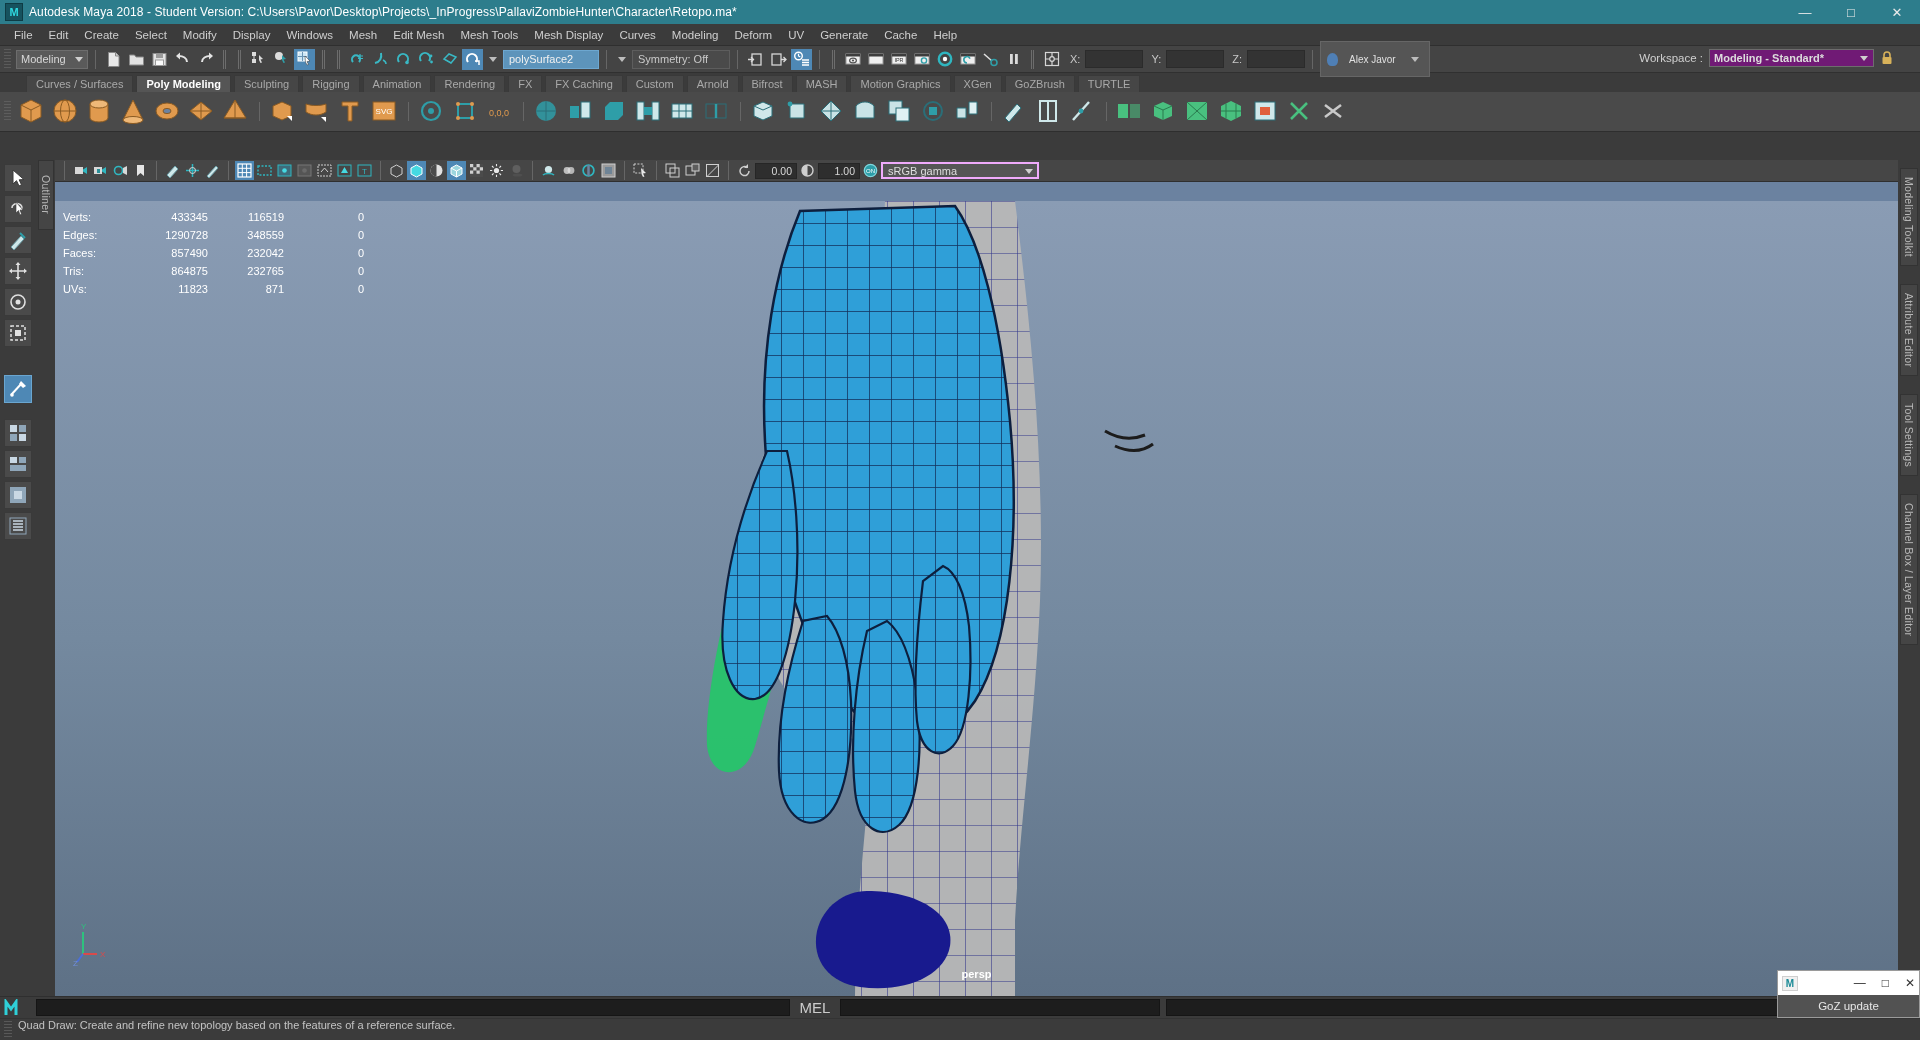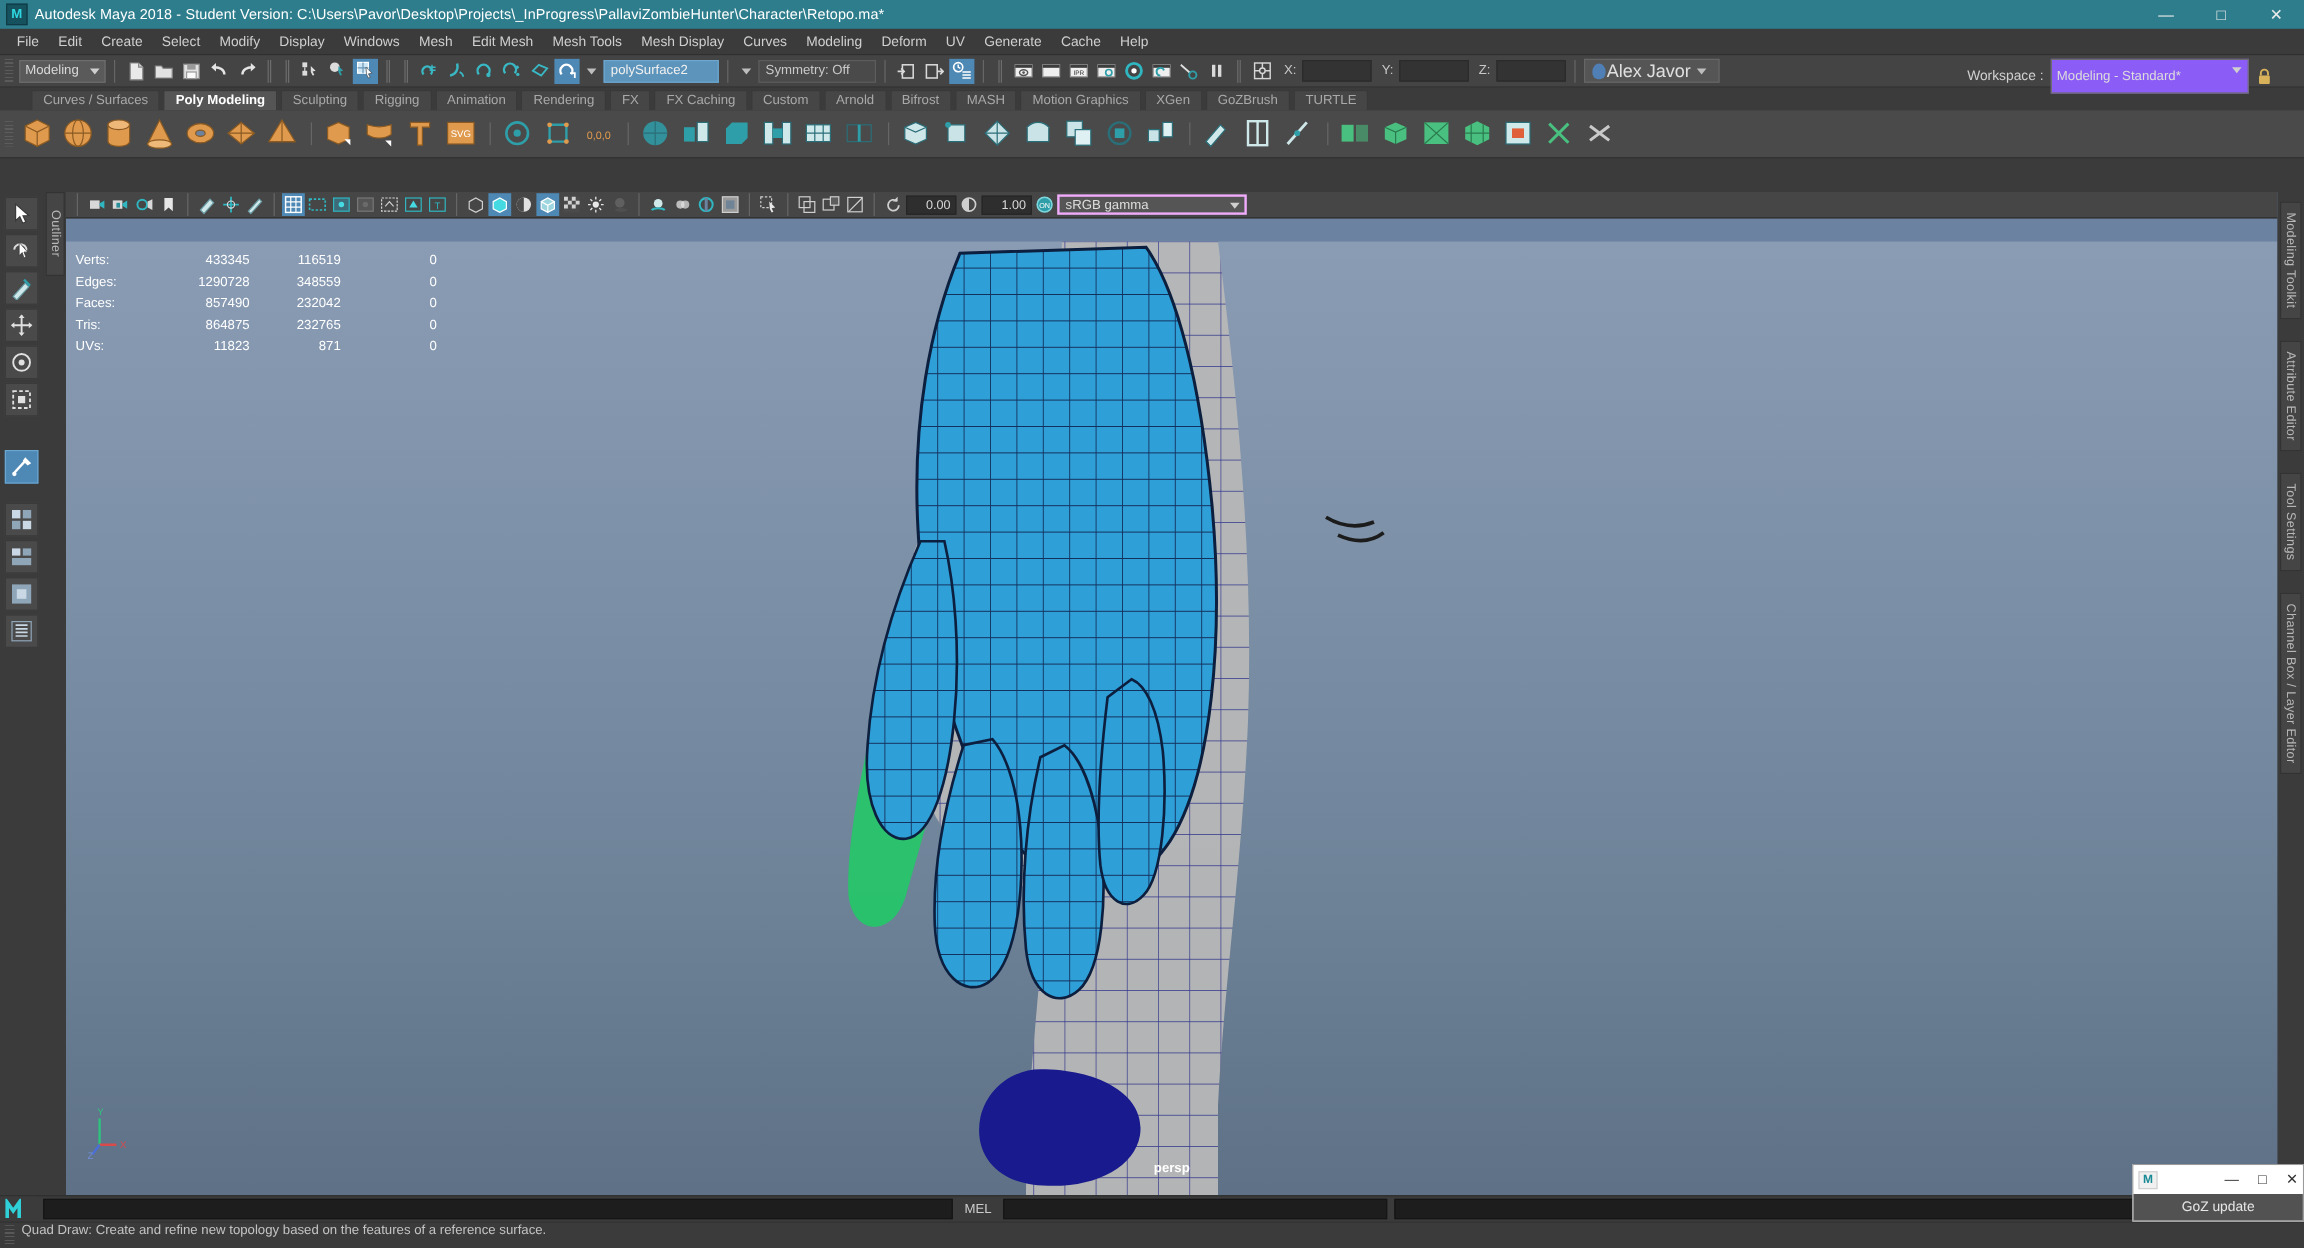--- a/index.html
+++ b/index.html
@@ -72,33 +72,34 @@
   }
   .symfield {
     width: 98px; height: 19px; background: #4a4a4a; border: 1px solid #5d5d5d;
     color: #c9c9c9; font-size: 11px; display: flex; align-items: center; padding: 0 5px;
   }
   .mini-arrow { border-left: 4px solid transparent; border-right: 4px solid transparent;
                 border-top: 5px solid #bdbdbd; margin: 0 4px; flex:none;}
   .coordlbl { font-size: 11px; color: #c8c8c8; margin: 0 3px 0 6px; }
   .coordfield { width: 58px; height: 18px; background: #333333; border: 1px solid #2b2b2b; }
   .userbtn {
-    height: 20px; background: #555555; border: 1px solid #666; display: flex;
-    align-items: center; gap: 1px; padding: 0 6px; font-size: 15px; color: #e0e0e0;
+    height: 36px; background: #555555; border: 1px solid #666; display: flex;
+    align-items: center; gap: 11px; padding: 0 6px; font-size: 10px; color: #e0e0e0;
   }
   .avatar { width: 11px; height: 13px; border-radius: 50% 50% 40% 40%; background: #4f7fb5; }
 
   .workspace-wrap {
     position: absolute; right: 26px; top: 3px; display: flex; align-items: center; gap: 6px;
     font-size: 11.5px; color: #d0d0d0;
   }
   .ws-select {
-    width: 165px; height: 29px; background: #8b5cf6; border: 1px solid #6d6d6d;
+    width: 165px; height: 18px; background: #701a75; border: 1px solid #6d6d6d;
     color: #dcdcdc; font-size: 11px; display: flex; align-items: center; padding: 0 4px;
     position: relative;
+    font-weight: bold;
   }
   .ws-select .arrow { position: absolute; right: 5px; top: 6px;
      border-left: 4px solid transparent; border-right: 4px solid transparent;
      border-top: 5px solid #cfcfcf; }
   .lock-ico { width: 14px; height: 16px; }
 
   
   .shelftabs {
     height: 19px; background: #3b3b3b; display: flex; align-items: flex-end;
     padding-left: 26px; gap: 3px; font-size: 11px;
@@ -192,21 +193,21 @@
 
   
   .cmdline {
     position: absolute; left: 0; right: 0; bottom: 22px; height: 22px;
     background: #3b3b3b; display: flex; align-items: center; gap: 6px;
     border-top: 1px solid #2f2f2f;
   }
   .cmd-maya-ico { width: 30px; height: 22px; display:flex; align-items:center; justify-content:center;
      background:#3b3b3b; }
   .cmd-input { flex: 1; height: 17px; background: #1d1d1d; border: 1px solid #151515; }
-  .mel-lbl { font-size: 11px; color: #cccccc; padding: 0 4px; }
+  .mel-lbl { font-size: 15px; color: #cccccc; padding: 0 4px; }
   .mel-field { width: 320px; height: 17px; background: #1d1d1d; border: 1px solid #151515; }
   .statusbar {
     position: absolute; left: 0; right: 0; bottom: 0; height: 22px;
     background: #3b3b3b; display: flex; align-items: flex-start; padding-left: 18px;
     font-size: 11px; color: #c3c3c3; border-top: 1px solid #333;
   }
   .hdots { width: 8px; height: 18px; position: absolute; left: 4px; top: 2px;
      background: repeating-linear-gradient(to bottom, #656565 0 1px, transparent 1px 3px); opacity:.7;}
 
   

